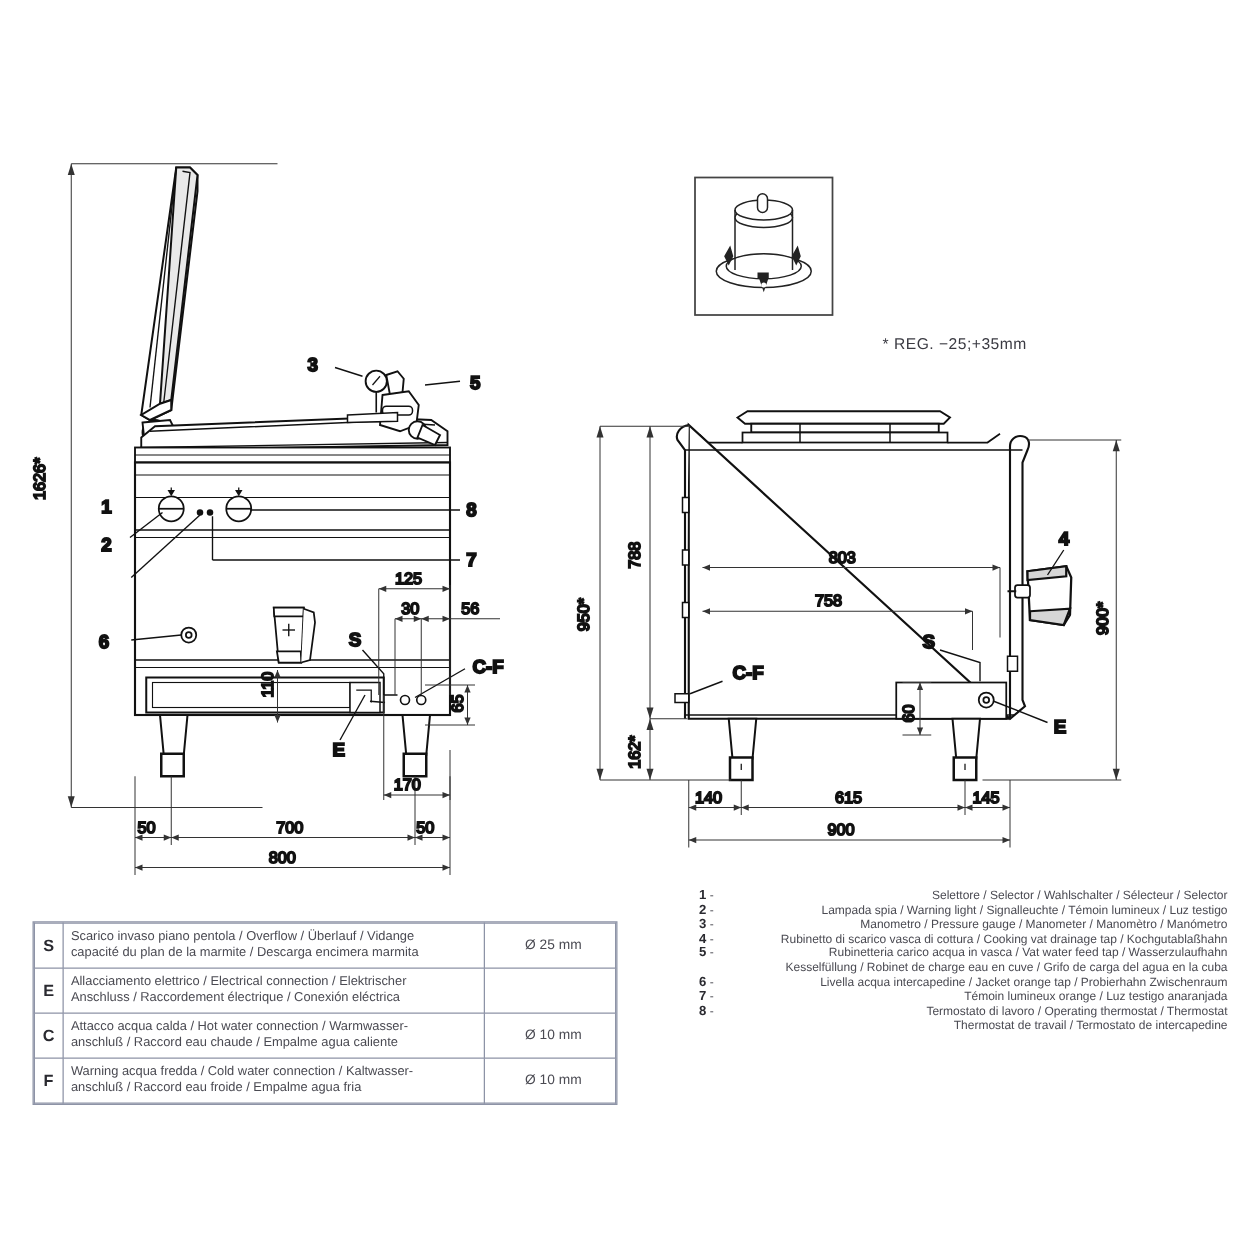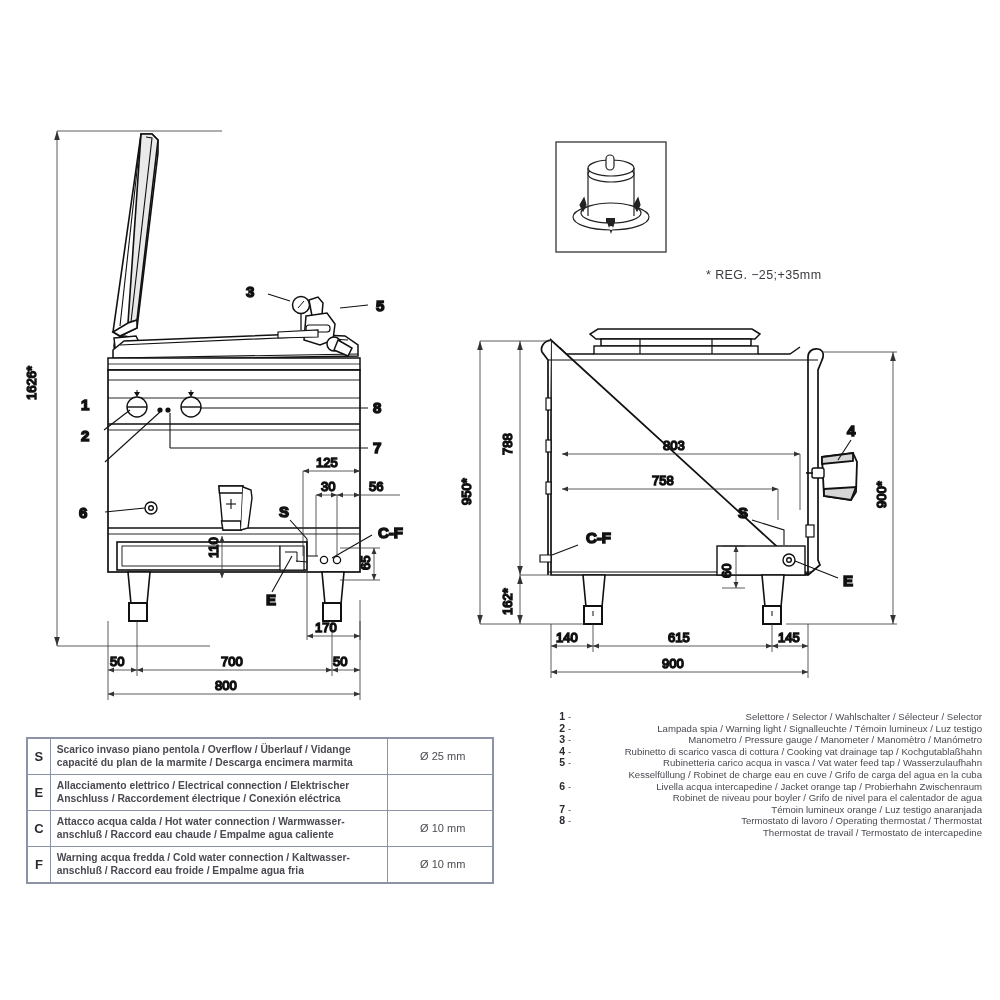--- a/index.html
+++ b/index.html
@@ -20,21 +20,21 @@
     vertical-align:middle;
     color:#4a4a52;
     font-size:10.3px;
     line-height:13px;
     font-family:"Liberation Sans", sans-serif;
   }
   #spec-table td.code{
     width:22px;text-align:center;font-weight:bold;font-size:13px;color:#2a2a30;
     padding:0;
   }
-  #spec-table td.desc{width:330px;font-weight:bold;}
+  #spec-table td.desc{width:330px;}
   #spec-table td.dim{width:88px;text-align:center;padding-left:11px;font-size:11px;}
 
   
   #parts-legend{
     position:absolute;left:552px;top:711px;width:430px;
     color:#4a4a52;font-size:9.6px;line-height:11.6px;
   }
   #parts-legend .row{display:flex;align-items:flex-start;margin-bottom:0px;}
   #parts-legend .num{
     width:13px;flex:0 0 13px;text-align:right;font-weight:bold;
@@ -489,21 +489,20 @@
       <div>Rubinetteria carico acqua in vasca / Vat water feed tap / Wasserzulaufhahn</div>
       <div>Kesselfüllung / Robinet de charge eau en cuve / Grifo de carga del agua en la cuba</div>
     </span>
   </div>
 
   <div class="row">
     <span class="num">6</span>
     <span class="dash">-</span>
     <span class="txt">
       <div>Livella acqua intercapedine / Jacket orange tap / Probierhahn Zwischenraum</div>
-      <div>Robinet de niveau pour boyler / Grifo de nivel para el calentador de agua</div>
     </span>
   </div>
 
   <div class="row">
     <span class="num">7</span>
     <span class="dash">-</span>
     <span class="txt">
       <div>Témoin lumineux orange / Luz testigo anaranjada</div>
     </span>
   </div>

